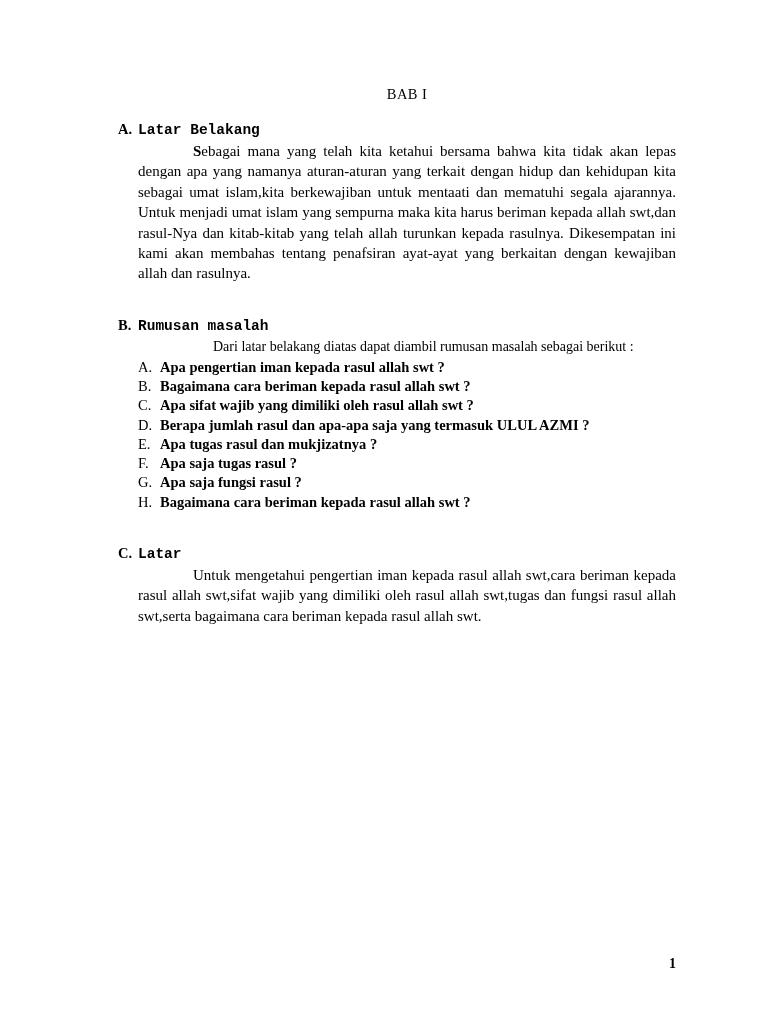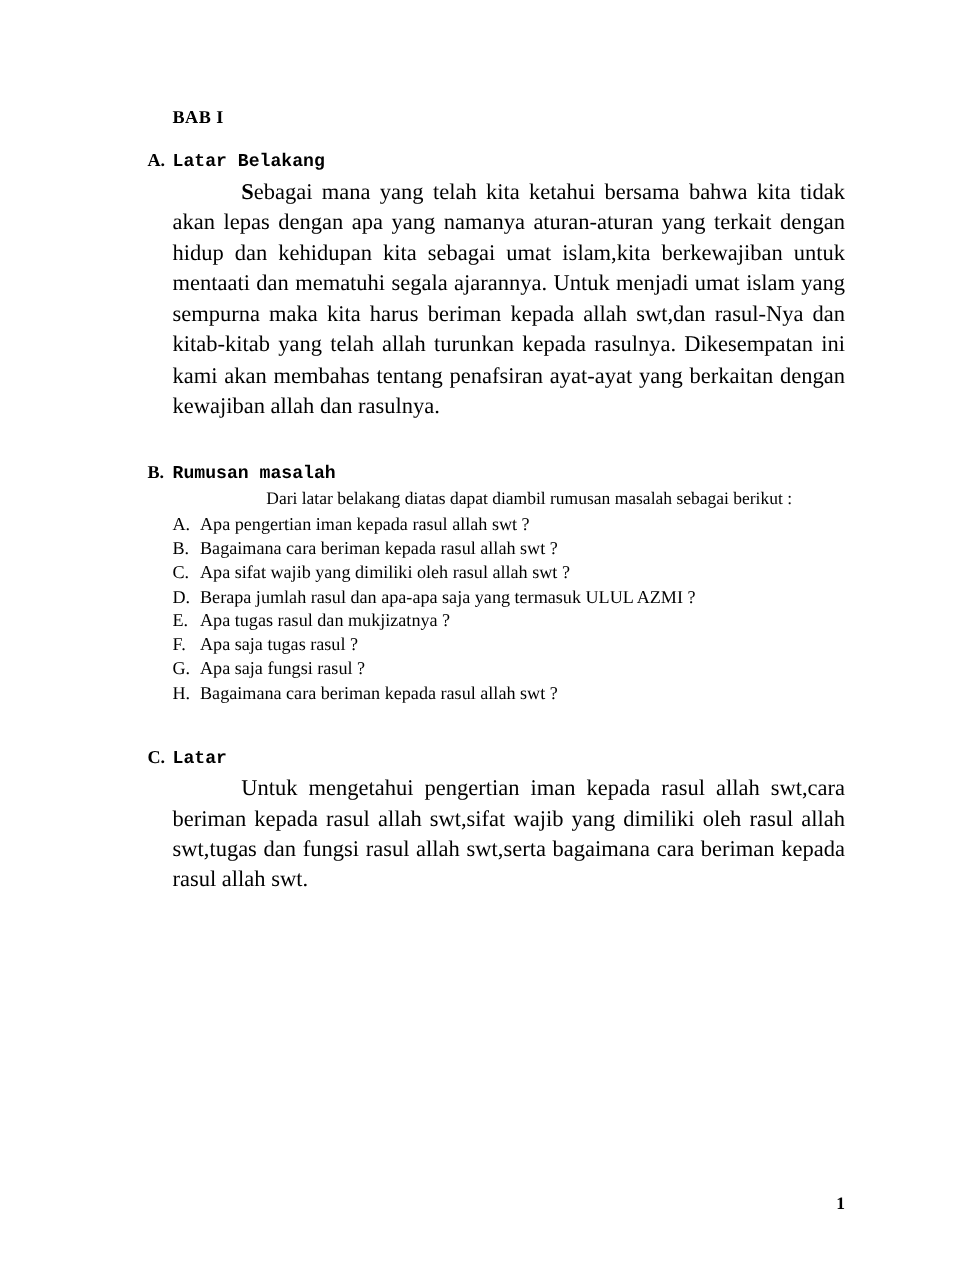--- a/index.html
+++ b/index.html
@@ -16,22 +16,22 @@
     color: #000000;
     overflow: hidden;
   }
   .content {
     position: absolute;
     left: 118px;
     top: 86px;
     width: 558px;
   }
   .doc-title {
-    text-align: left;
-    font-weight: bold;
+    text-align: center;
+    font-weight: normal;
     font-size: 14.5px;
     letter-spacing: 0.4px;
     margin-left: 20px;
     margin-bottom: 0;
   }
   .title-1 { margin-bottom: 18px; }
   .title-2 { margin-bottom: 20px; }
 
   .section { margin-bottom: 0; }
 
@@ -43,21 +43,21 @@
     margin-bottom: 3px;
   }
   .section-head .marker {
     width: 20px;
     flex: 0 0 20px;
   }
   .section-head .label { flex: 1 1 auto; font-family: Liberation Mono, monospace; }
 
   .body-par {
     margin: 0 0 0 20px;
-    font-size: 18px;
+    font-size: 15px;
     line-height: 1.36;
     text-align: justify;
     text-indent: 55px;
     hyphens: none;
   }
   .body-par .lead-cap { font-weight: bold; }
 
   .intro-line {
     margin: 0 0 0 20px;
     font-size: 14px;
@@ -73,21 +73,21 @@
   .qlist li {
     display: flex;
     align-items: baseline;
     font-size: 14.5px;
     line-height: 1.33;
   }
   .qlist li .marker {
     width: 22px;
     flex: 0 0 22px;
   }
-  .qlist li .q-text { flex: 1 1 auto; }
+  .qlist li .q-text { flex: 1 1 auto; font-weight: bold; }
 
   .gap-b { height: 33px; }
   .gap-c { height: 33px; }
 
   .page-number {
     position: absolute;
     right: 92px;
     bottom: 52px;
     font-weight: bold;
     font-size: 14px;

